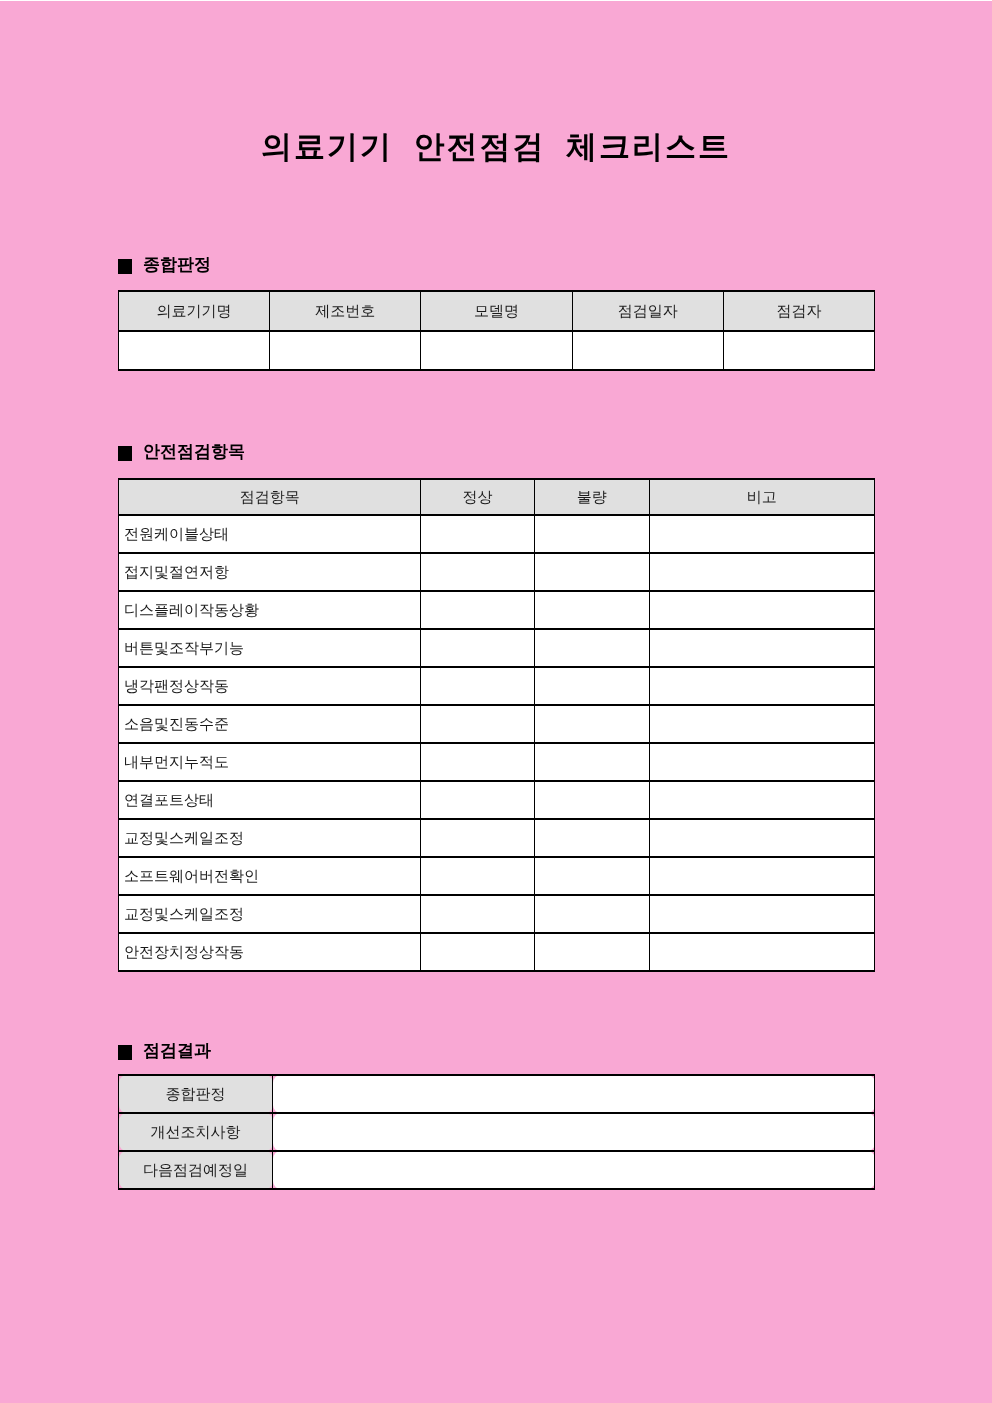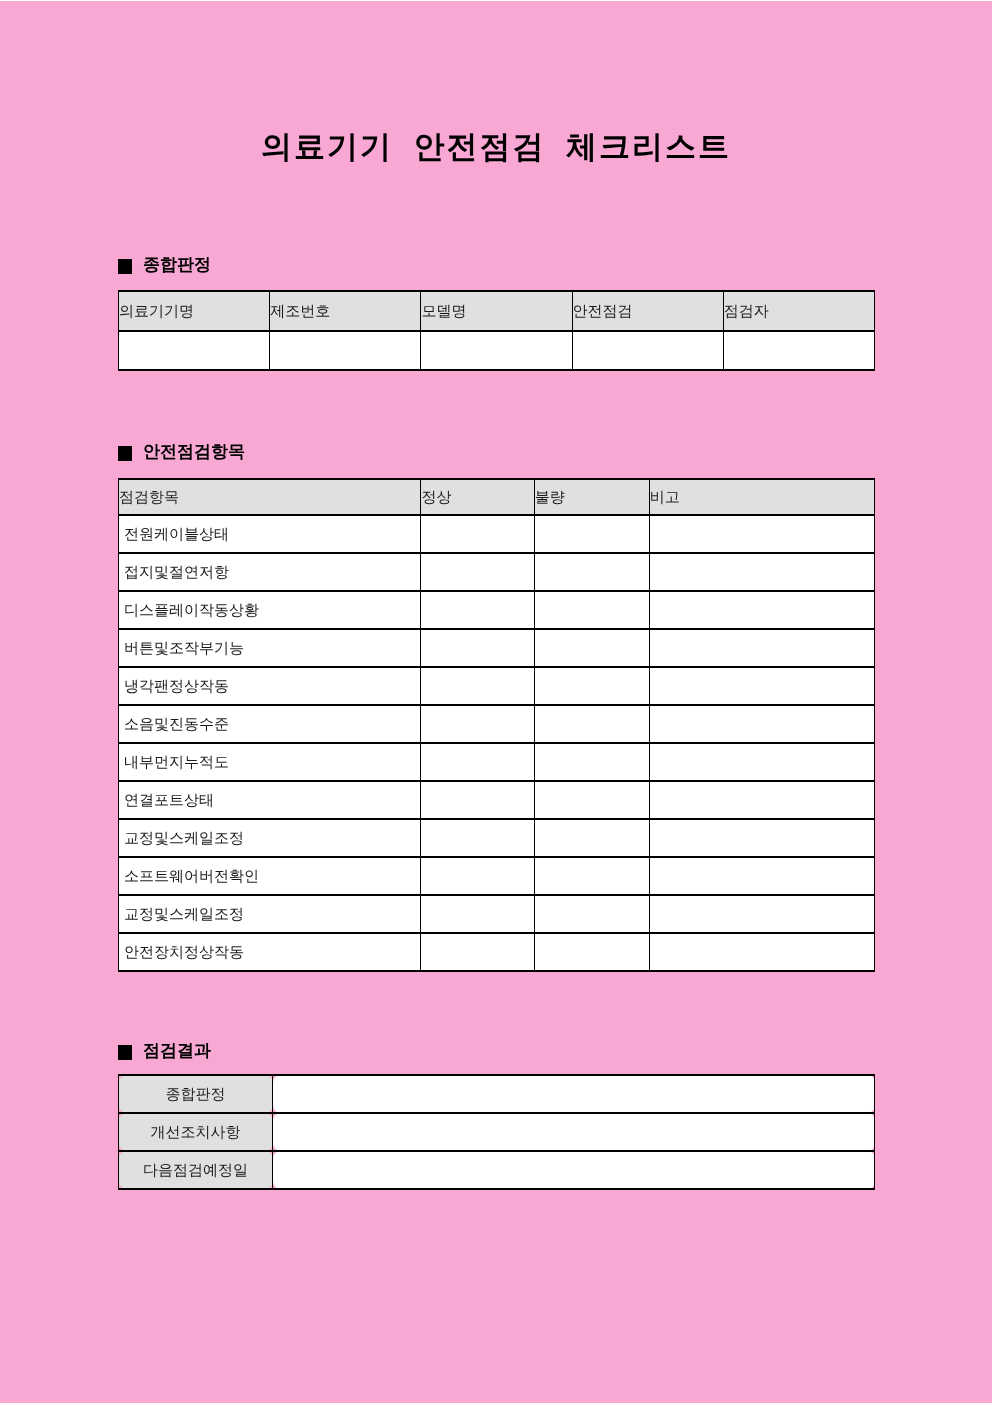--- a/index.html
+++ b/index.html
@@ -60,21 +60,21 @@
     border-right: 1px solid #000000;
     border-top: 2px solid #000000;
     border-bottom: 2px solid #000000;
     background: #ffffff;
     overflow: hidden;
     white-space: nowrap;
   }
   th {
     background: #e0e0e0;
     font-weight: normal;
-    text-align: left;
+    text-align: center;
   }
   .tbl-general { margin-top: 13px; }
   .tbl-general th { height: 40px; }
   .tbl-general td { height: 39px; }
 
   .tbl-inspect { margin-top: 14px; }
   .tbl-inspect th { height: 36px; }
   .tbl-inspect td { height: 38px; }
   .tbl-inspect td.item-cell { text-align: left; padding-left: 5px; }
 
@@ -105,21 +105,21 @@
           <col style="width:20%">
           <col style="width:20%">
           <col style="width:20%">
           <col style="width:20%">
       </colgroup>
       <tbody>
           <tr>
         <th>의료기기명</th>
         <th>제조번호</th>
         <th>모델명</th>
-        <th>안전점검</th>
+        <th>점검일자</th>
         <th>점검자</th>
       </tr>
       <tr>
         <td></td>
         <td></td>
         <td></td>
         <td></td>
         <td></td>
       </tr>
     </tbody>

